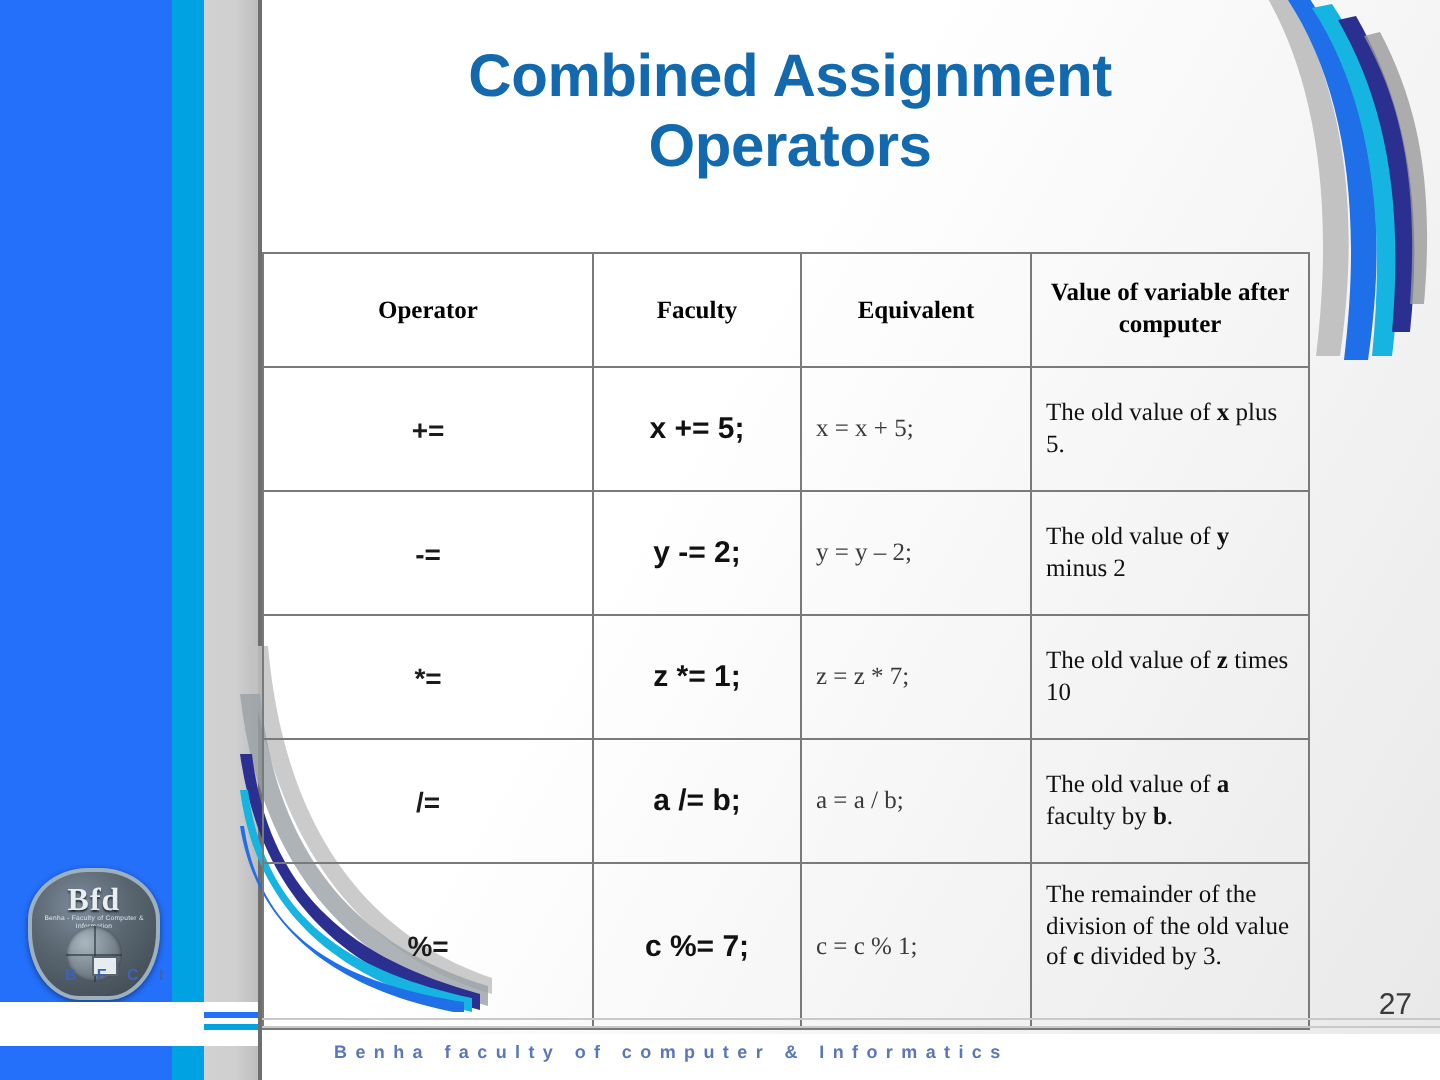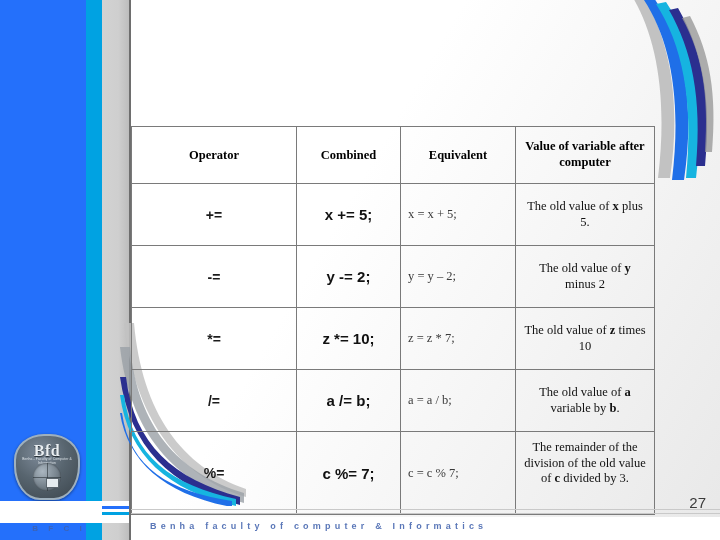--- a/index.html
+++ b/index.html
@@ -42,21 +42,21 @@
     position:absolute;left:17px;top:27px;width:28px;height:28px;border-radius:50%;
     background:radial-gradient(circle at 34% 30%,#aab6c0 0%,#76828c 55%,#4a545c 100%);
     box-shadow:inset 0 0 2px #2a3137;
   }
   .globe:before{content:"";position:absolute;left:50%;top:0;width:1px;height:100%;background:rgba(40,48,54,.6);}
   .globe:after{content:"";position:absolute;left:0;top:50%;width:100%;height:1px;background:rgba(40,48,54,.6);}
   .globe-book{position:absolute;left:14px;top:16px;width:11px;height:8px;background:#e6ecf0;
               box-shadow:0 0 0 1px #5a646c;}
   .bfci-band{position:absolute;left:0;top:501px;width:129px;height:22px;background:#ffffff;}
   .bfci-txt{
-    position:absolute;left:0;top:524px;width:118px;text-align:center;
+    position:absolute;left:0;top:483px;width:118px;text-align:center;
     font-size:8px;font-weight:bold;letter-spacing:4px;color:#3d63b5;
   }
   .band-line1{position:absolute;left:102px;top:506px;width:27px;height:3px;background:#2470fb;}
   .band-line2{position:absolute;left:102px;top:512px;width:27px;height:3px;background:#00a2e2;}
 
   
   .swoosh-tr{position:absolute;right:-6px;top:-8px;width:120px;height:190px;pointer-events:none;}
   .swoosh-bl{position:absolute;left:120px;bottom:34px;width:130px;height:185px;pointer-events:none;}
 
   
@@ -87,38 +87,38 @@
   }
   .tbl tbody tr{height:62px;}
   .c-op{width:150px;text-align:center;
         font-size:14px;font-weight:bold;color:#1b1b1b;
         font-family:"Liberation Sans",sans-serif;margin-top:16px;}
   .c-ex{width:89px;text-align:center;
         font-size:15px;font-weight:bold;color:#111;
         font-family:"Liberation Sans",sans-serif;}
   .c-eq{width:100px;text-align:left;
         font-family:"Liberation Serif",serif;font-size:12.5px;color:#3a3a3a;}
-  .c-val{text-align:center;
+  .c-val{text-align:left;
         font-family:"Liberation Serif",serif;font-size:12.5px;color:#111;line-height:1.25;}
   .c-val b{font-weight:bold;}
   .r-last td{height:70px;vertical-align:top;padding-top:8px;}
   .r-last .c-op,.r-last .c-ex,.r-last .c-eq{vertical-align:middle;padding-top:4px;}
 
   
   .pagenum{
     position:absolute;right:14px;top:494px;
     font-size:15px;color:#3a3a3a;
   }
   .foot-rule{position:absolute;left:131px;width:589px;background:#c9c9c9;height:1px;}
   .foot-band{
     position:absolute;left:131px;top:517px;width:589px;height:23px;
     background:#ffffff;
   }
   .foot-txt{
-    position:absolute;left:150px;top:521px;
+    position:absolute;left:167px;top:521px;
     font-size:9px;font-weight:bold;letter-spacing:4.2px;color:#5a77b8;
   }
 </style>
 </head>
 <body>
 
 <div id="slide">
 
   <div class="rail-blue"></div>
   <div class="rail-cyan"></div>
@@ -148,59 +148,63 @@
   </svg>
 
   <svg class="swoosh-bl" viewBox="0 0 130 185">
     <path d="M4 2 C 14 96, 58 156, 126 176 L 126 168 C 62 146, 22 92, 14 2 Z" fill="#c2c2c2" opacity=".85"></path>
     <path d="M0 26 C 10 112, 54 162, 124 182 L 124 172 C 58 152, 18 106, 10 26 Z" fill="#9aa0a6" opacity=".8"></path>
     <path d="M0 56 C 10 126, 50 166, 120 184 L 120 176 C 54 158, 14 124, 6 56 Z" fill="#2b2f8f"></path>
     <path d="M0 74 C 8 134, 48 170, 116 185 L 116 178 C 52 164, 12 136, 4 74 Z" fill="#16b4e0"></path>
     <path d="M0 92 C 8 142, 46 174, 112 186 L 112 180 C 50 170, 10 148, 2 92 Z" fill="#1f6fe8"></path>
   </svg>
 
+  <div class="title">
+    <div>Combined Assignment</div>
+    <div>Operators</div>
+  </div>
 
   <table class="tbl">
     <thead>
       <tr>
         <th class="c-op">Operator</th>
-        <th class="c-ex">Combined</th>
+        <th class="c-ex">Faculty</th>
         <th class="c-eq">Equivalent</th>
         <th class="c-val">Value of variable after computer</th>
       </tr>
     </thead>
     <tbody>
       <tr>
         <td class="c-op">+=</td>
         <td class="c-ex">x += 5;</td>
         <td class="c-eq">x = x + 5;</td>
         <td class="c-val"><span>The old value of </span><b>x</b><span> plus 5.</span></td>
       </tr>
       <tr>
         <td class="c-op">-=</td>
         <td class="c-ex">y -= 2;</td>
         <td class="c-eq">y = y – 2;</td>
         <td class="c-val"><span>The old value of </span><b>y</b><span> minus 2</span></td>
       </tr>
       <tr>
         <td class="c-op">*=</td>
-        <td class="c-ex">z *= 10;</td>
+        <td class="c-ex">z *= 1;</td>
         <td class="c-eq">z = z * 7;</td>
         <td class="c-val"><span>The old value of </span><b>z</b><span> times 10</span></td>
       </tr>
       <tr>
         <td class="c-op">/=</td>
         <td class="c-ex">a /= b;</td>
         <td class="c-eq">a = a / b;</td>
-        <td class="c-val"><span>The old value of </span><b>a</b><span> variable by </span><b>b</b><span>.</span></td>
+        <td class="c-val"><span>The old value of </span><b>a</b><span> faculty by </span><b>b</b><span>.</span></td>
       </tr>
       <tr class="r-last">
         <td class="c-op">%=</td>
         <td class="c-ex">c %= 7;</td>
-        <td class="c-eq">c = c % 7;</td>
+        <td class="c-eq">c = c % 1;</td>
         <td class="c-val"><span>The remainder of the division of the old value of </span><b>c</b><span> divided by 3.</span></td>
       </tr>
     </tbody>
   </table>
 
   <div class="pagenum">27</div>
   <div class="foot-rule" style="top:509px"></div>
   <div class="foot-rule" style="top:513px"></div>
   <div class="foot-band"></div>
   <div class="foot-txt">Benha  faculty  of  computer  &amp;  Informatics</div>

